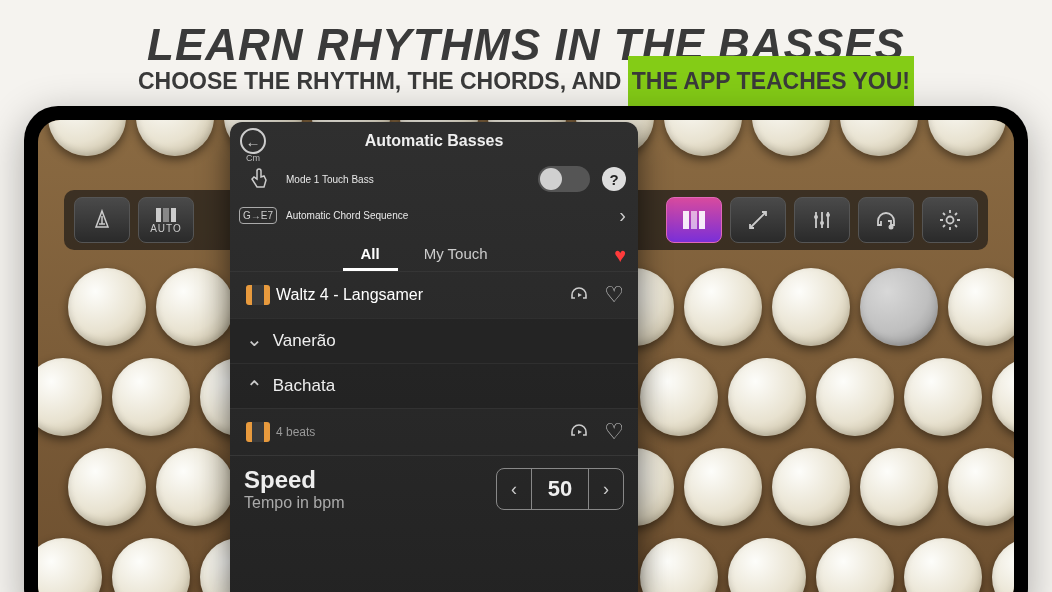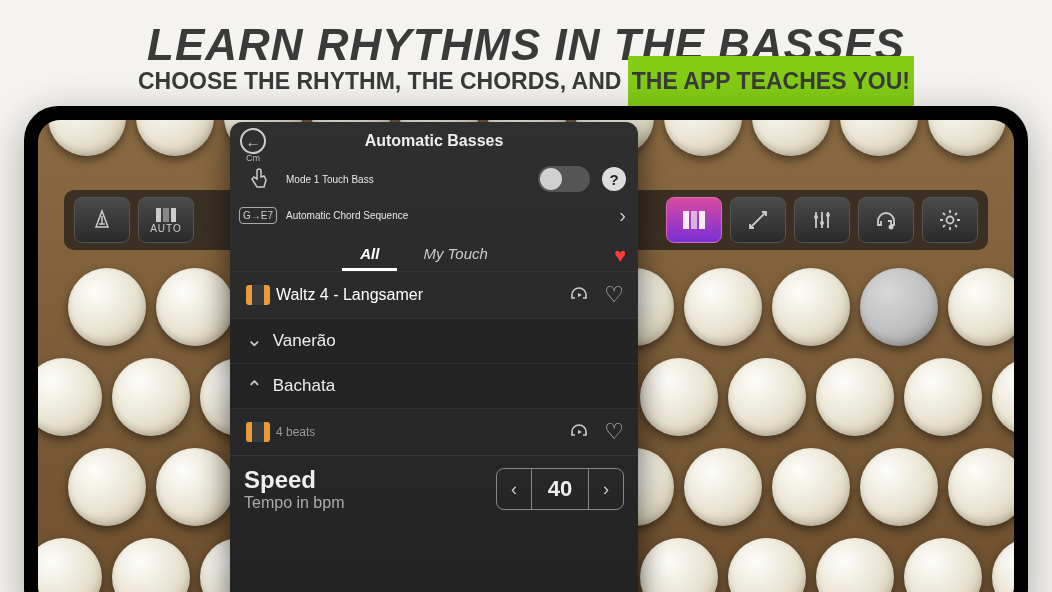--- a/index.html
+++ b/index.html
@@ -25,21 +25,21 @@
 .back-circle { width:26px; height:26px; border-radius:50%; border:2px solid #ccc; color:#ccc; display:flex; align-items:center; justify-content:center; font-size:15px; }
 .back-sub { font-size:9px; color:#bbb; margin-top:-1px; }
 .row-setting { display: flex; align-items: center; padding: 6px 12px; gap: 12px; }
 .row-setting .lbl { flex: 1; font-size: 10px; color:#e8e8e8; }
 .ico-col { width: 32px; display:flex; justify-content:center; color:#ccc; }
 .chev { color:#ccc; font-size:20px; }
 .toggle { width: 52px; height: 26px; background:#555; border-radius:13px; position:relative; }
 .toggle .knob { position:absolute; left:2px; top:2px; width:22px; height:22px; border-radius:50%; background:#d0d0d0; }
 .help-circle { width:24px; height:24px; border-radius:50%; background:#ddd; color:#222; font-weight:700; display:flex; align-items:center; justify-content:center; font-size:15px; }
 .tabs { display:flex; align-items:center; gap:8px; margin:6px 12px 0; }
-.tab { padding:6px 18px; font-size:15px; color:#ccc; border-bottom:3px solid transparent; cursor:pointer;font-style:italic; }
+.tab { padding:6px 18px; font-size:15px; color:#ccc; border-bottom:3px solid transparent; cursor:pointer; }
 .tab.active { color:#fff; border-bottom-color:#fff; font-weight:600; }
 .spacer-mini { flex:1; }
 .heart-red { color:#ff3b3b; font-size:20px; }
 .style-item { display:flex; align-items:center; padding:10px 14px; gap:4px; border-top:1px solid rgba(255,255,255,.05); }
 .style-icon { width:28px; display:flex; justify-content:center; }
 .accordion-ico { width:24px; height:20px; background:linear-gradient(90deg,#e89a3d 0 6px,#3a3a3a 6px 18px,#e89a3d 18px); border-radius:3px; }
 .style-text { flex:1; }
 .style-name { font-size:16px; color:#fff; }
 .style-meta { font-size:12px; color:#999; }
 .style-act { color:#ccc; display:flex; align-items:center; gap:14px; font-size:18px; }
@@ -269,20 +269,20 @@
         </div>
       </div>
 
       <div class="speed-row">
         <div class="speed-txt">
           <div class="t1">Speed</div>
           <div class="t2">Tempo in bpm</div>
         </div>
         <div class="speed-box">
           <div class="sb-btn">‹</div>
-          <div class="sb-val">40</div>
+          <div class="sb-val">50</div>
           <div class="sb-btn">›</div>
         </div>
       </div>
     </div>
 
   </div>
 </div>
 
 </body></html>

